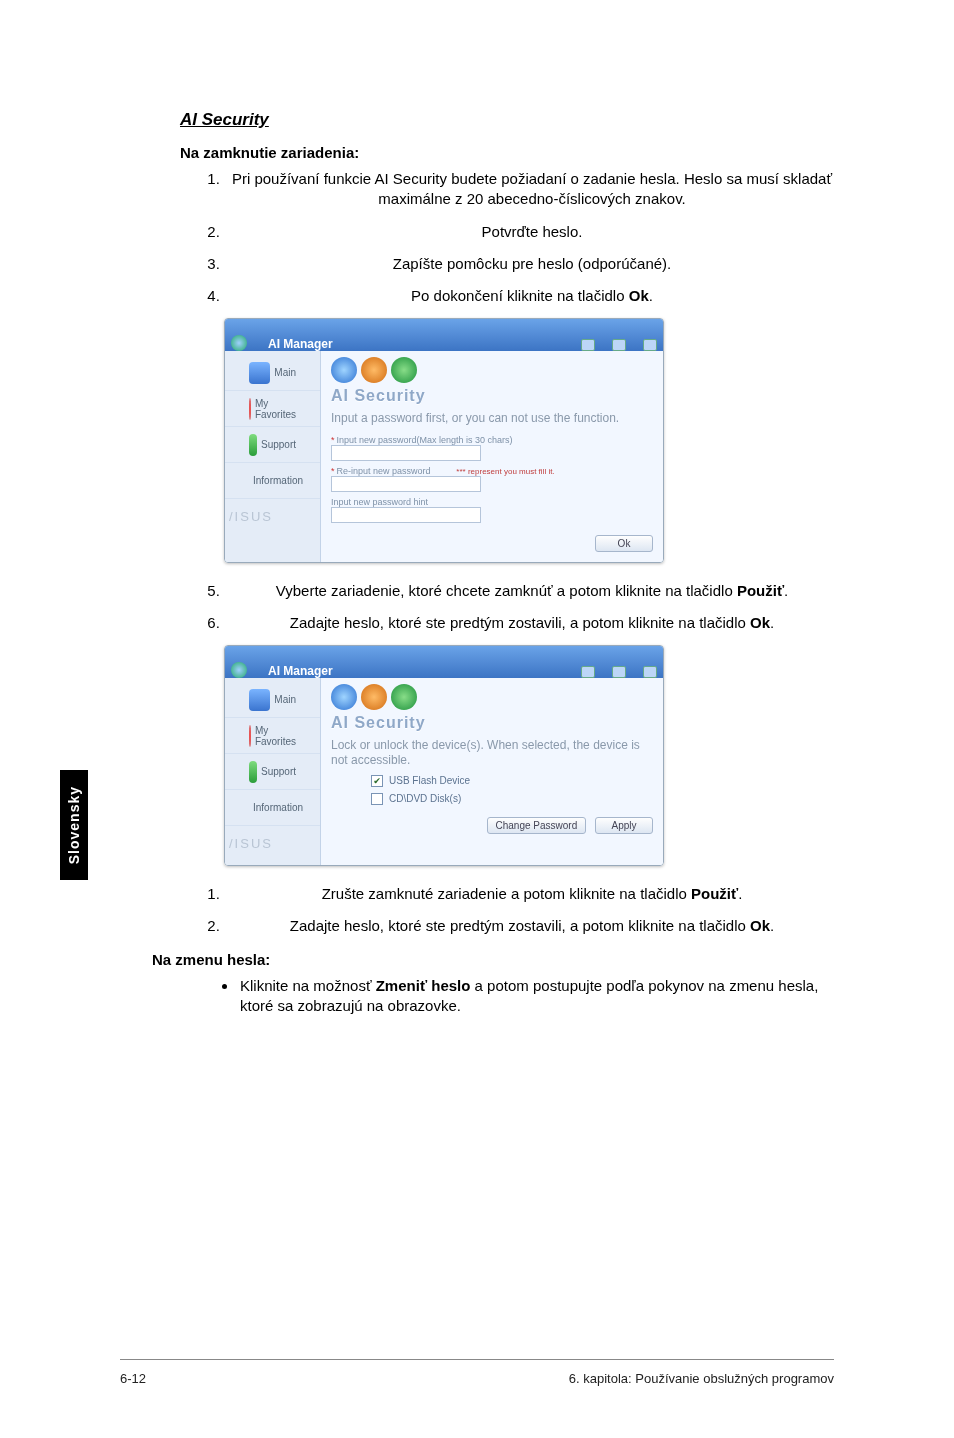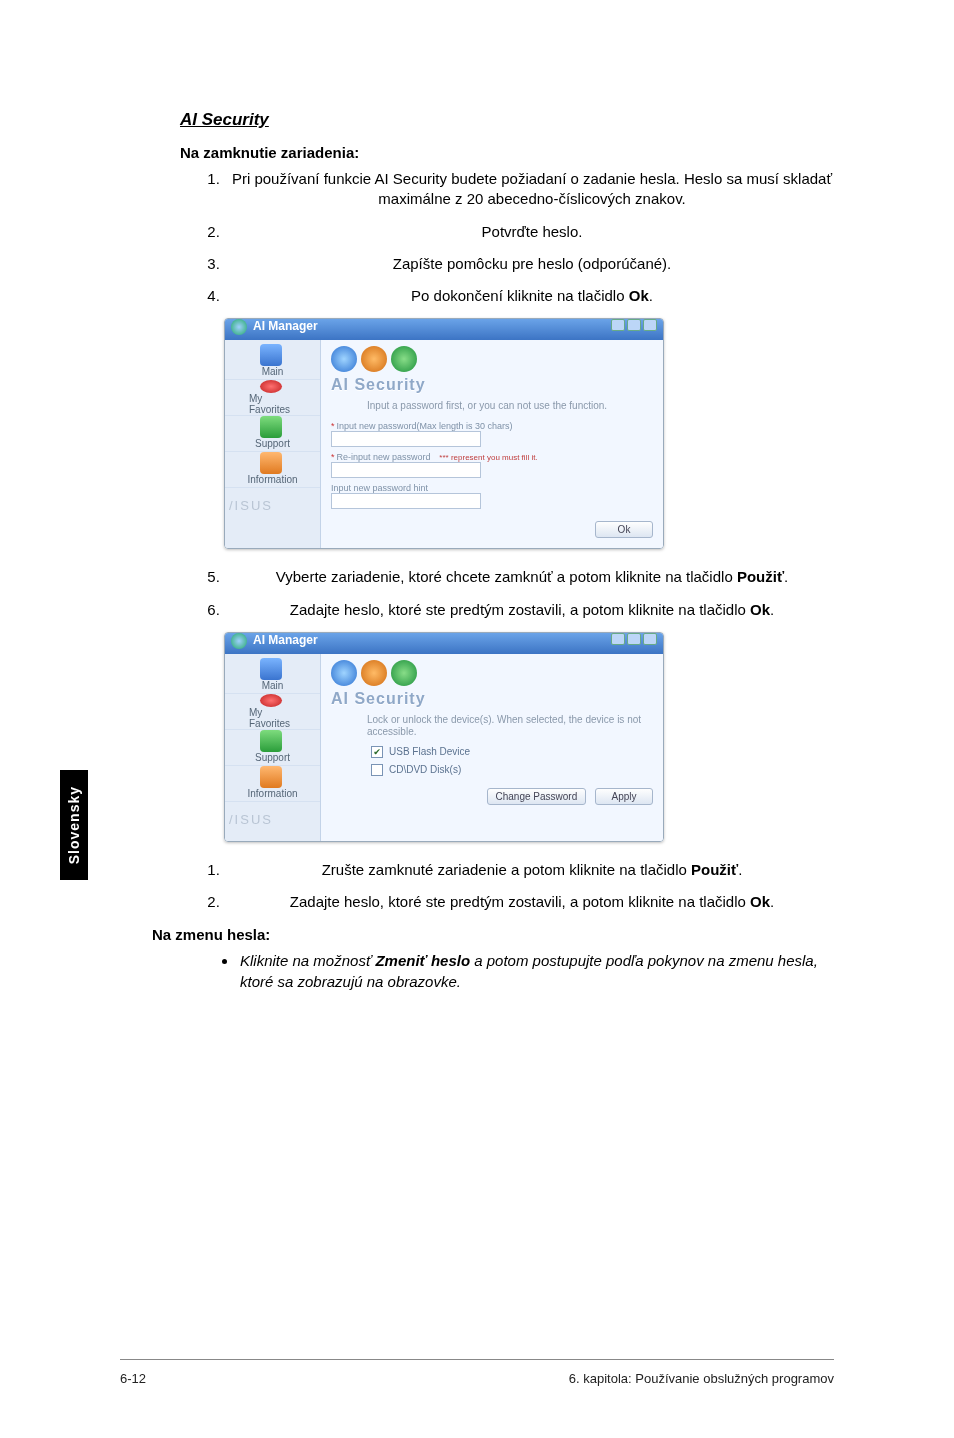--- a/index.html
+++ b/index.html
@@ -6,51 +6,51 @@
   html, body { width: 954px; height: 1438px; background: #fff; font-family: Arial, Helvetica, sans-serif; color: #000; }
   .page { position: relative; width: 954px; height: 1438px; padding: 110px 120px 60px 180px; }
   .side-tab { position: absolute; left: 60px; top: 770px; width: 28px; height: 110px; background: #000; display: flex; align-items: center; justify-content: center; }
   .side-tab span { color: #fff; font-weight: bold; font-size: 14px; writing-mode: vertical-rl; transform: rotate(180deg); letter-spacing: 1px; }
   h4.section-title { font-size: 17px; font-style: italic; font-weight: bold; text-decoration: underline; margin-bottom: 6px; }
   p.intro { font-size: 15px; line-height: 1.35; margin-bottom: 22px; }
   p.subhead { font-size: 15px; font-weight: bold; margin: 14px 0 8px 0; }
   ol.steps { list-style: decimal; padding-left: 44px; font-size: 15px; }
   ol.steps > li { padding-left: 6px; margin-bottom: 12px; line-height: 1.35; text-align: center; }
   ul.bullets { list-style: disc; padding-left: 58px; font-size: 15px; }
-  ul.bullets > li { padding-left: 2px; margin-bottom: 10px; line-height: 1.35; font-style: italic; }
+  ul.bullets > li { padding-left: 2px; margin-bottom: 10px; line-height: 1.35; }
   .bold { font-weight: bold; }
   .shot-wrap { margin: 8px 0 18px 44px; }
   
   .appwin { width: 440px; border: 1px solid #9ab; background: linear-gradient(#e8f0fb,#f4f8ff); font-size: 10px; color: #456; border-radius: 4px; overflow: hidden; box-shadow: 0 1px 3px rgba(0,0,0,0.25); filter: blur(0.3px); }
-  .appwin .titlebar { height: 21px; background: linear-gradient(#6aa3e8,#3c74c4); display: flex; align-items: flex-start; padding: 0 6px; color: #fff; font-weight: bold; font-size: 12px; }
+  .appwin .titlebar { height: 32px; background: linear-gradient(#6aa3e8,#3c74c4); display: flex; align-items: flex-end; padding: 0 6px; color: #fff; font-weight: bold; font-size: 12px; gap: 15px; }
   .appwin .titlebar .logo-dot { width: 16px; height: 16px; border-radius: 50%; background: radial-gradient(#9fd0ff,#2a6); margin-right: 6px; }
   .appwin .titlebar .spacer { flex: 1; }
   .appwin .titlebar .winbtn { width: 14px; height: 12px; background: #bcd6f7; margin-left: 2px; border: 1px solid #6a8; border-radius: 2px; }
   .appwin .body { display: flex; }
   .appwin .sidebar { width: 96px; background: #e4ecf7; border-right: 1px solid #c3d3e8; padding: 4px 0; }
-  .sb-item { display: flex; align-items: center; height: 36px; padding: 0 24px; border-bottom: 1px solid #d5e1f1; color: #556677; flex-direction: column; }
+  .sb-item { display: flex; align-items: center; height: 36px; padding: 0 24px; border-bottom: 1px solid #d5e1f1; color: #556677; }
   .sb-item .sb-icon { width: 22px; height: 22px; border-radius: 4px; margin-right: 4px; }
   .sb-icon.blue { background: linear-gradient(#7ab4ff,#3a74cf); }
   .sb-icon.green { background: linear-gradient(#7edc7e,#2a9d3a); }
   .sb-icon.orange { background: linear-gradient(#ffb870,#e07a20); }
   .sb-icon.red { background: radial-gradient(#ff7070,#c02020); border-radius: 50%; }
   .appwin .brand { padding: 10px 4px; color: #b9c5d4; font-size: 13px; letter-spacing: 2px; }
   .appwin .main { flex: 1; padding: 6px 10px 10px 10px; background: #f2f7ff; }
   .main .iconrow { display: flex; gap: 4px; margin-bottom: 4px; }
   .main .iconrow .ico { width: 26px; height: 26px; border-radius: 50%; }
   .ico.b1 { background: radial-gradient(#9fd4ff,#2a6fd0); }
   .ico.b2 { background: radial-gradient(#ffbb66,#d06a10); }
   .ico.b3 { background: radial-gradient(#88dd88,#1a8f3a); }
   .panel-title { color: #8fa8c8; font-size: 16px; letter-spacing: 1px; font-weight: bold; text-shadow: 0 1px 0 #fff; margin: 2px 0 6px 0; }
-  .panel-sub { color: #8a99ab; font-size: 10px; margin-bottom: 8px; line-height: 1.2; margin-left: 36px; }
+  .panel-sub { color: #8a99ab; font-size: 12px; margin-bottom: 8px; line-height: 1.2; }
   .formrow { margin: 4px 0; }
   .formrow .lbl { color: #7f92a8; font-size: 9px; }
   .formrow .star { color: #c33; margin-right: 2px; }
   .formrow input.txt { width: 150px; height: 16px; border: 1px solid #b5c5da; background: #fff; }
-  .hintred { color: #c04040; font-size: 8px; display: inline-block; margin-left: 6px; vertical-align: middle; }
+  .hintred { color: #c04040; font-size: 8px; display: inline-block; margin-left: 23px; vertical-align: middle; }
   .btnrow { text-align: right; margin-top: 12px; }
   .btn { display: inline-block; min-width: 58px; text-align: center; padding: 2px 8px; font-size: 10px; color: #445; background: linear-gradient(#fefefe,#dde6f2); border: 1px solid #a6b6cc; border-radius: 3px; margin-left: 6px; }
   .chkrow { display: flex; align-items: center; gap: 6px; margin: 6px 0 6px 40px; color: #5c7390; }
   .chkrow .chk { width: 12px; height: 12px; border: 1px solid #7a94b5; background: #fff; display: inline-flex; align-items: center; justify-content: center; font-size: 9px; color: #2a6a2a; }
   
   .footer-line { position: absolute; left: 120px; right: 120px; bottom: 78px; border-top: 1px solid #888; }
   .footer { position: absolute; left: 120px; right: 120px; bottom: 52px; display: flex; justify-content: space-between; font-size: 13px; color: #222; align-items: center; }
 </style>
 </head>
 <body>

